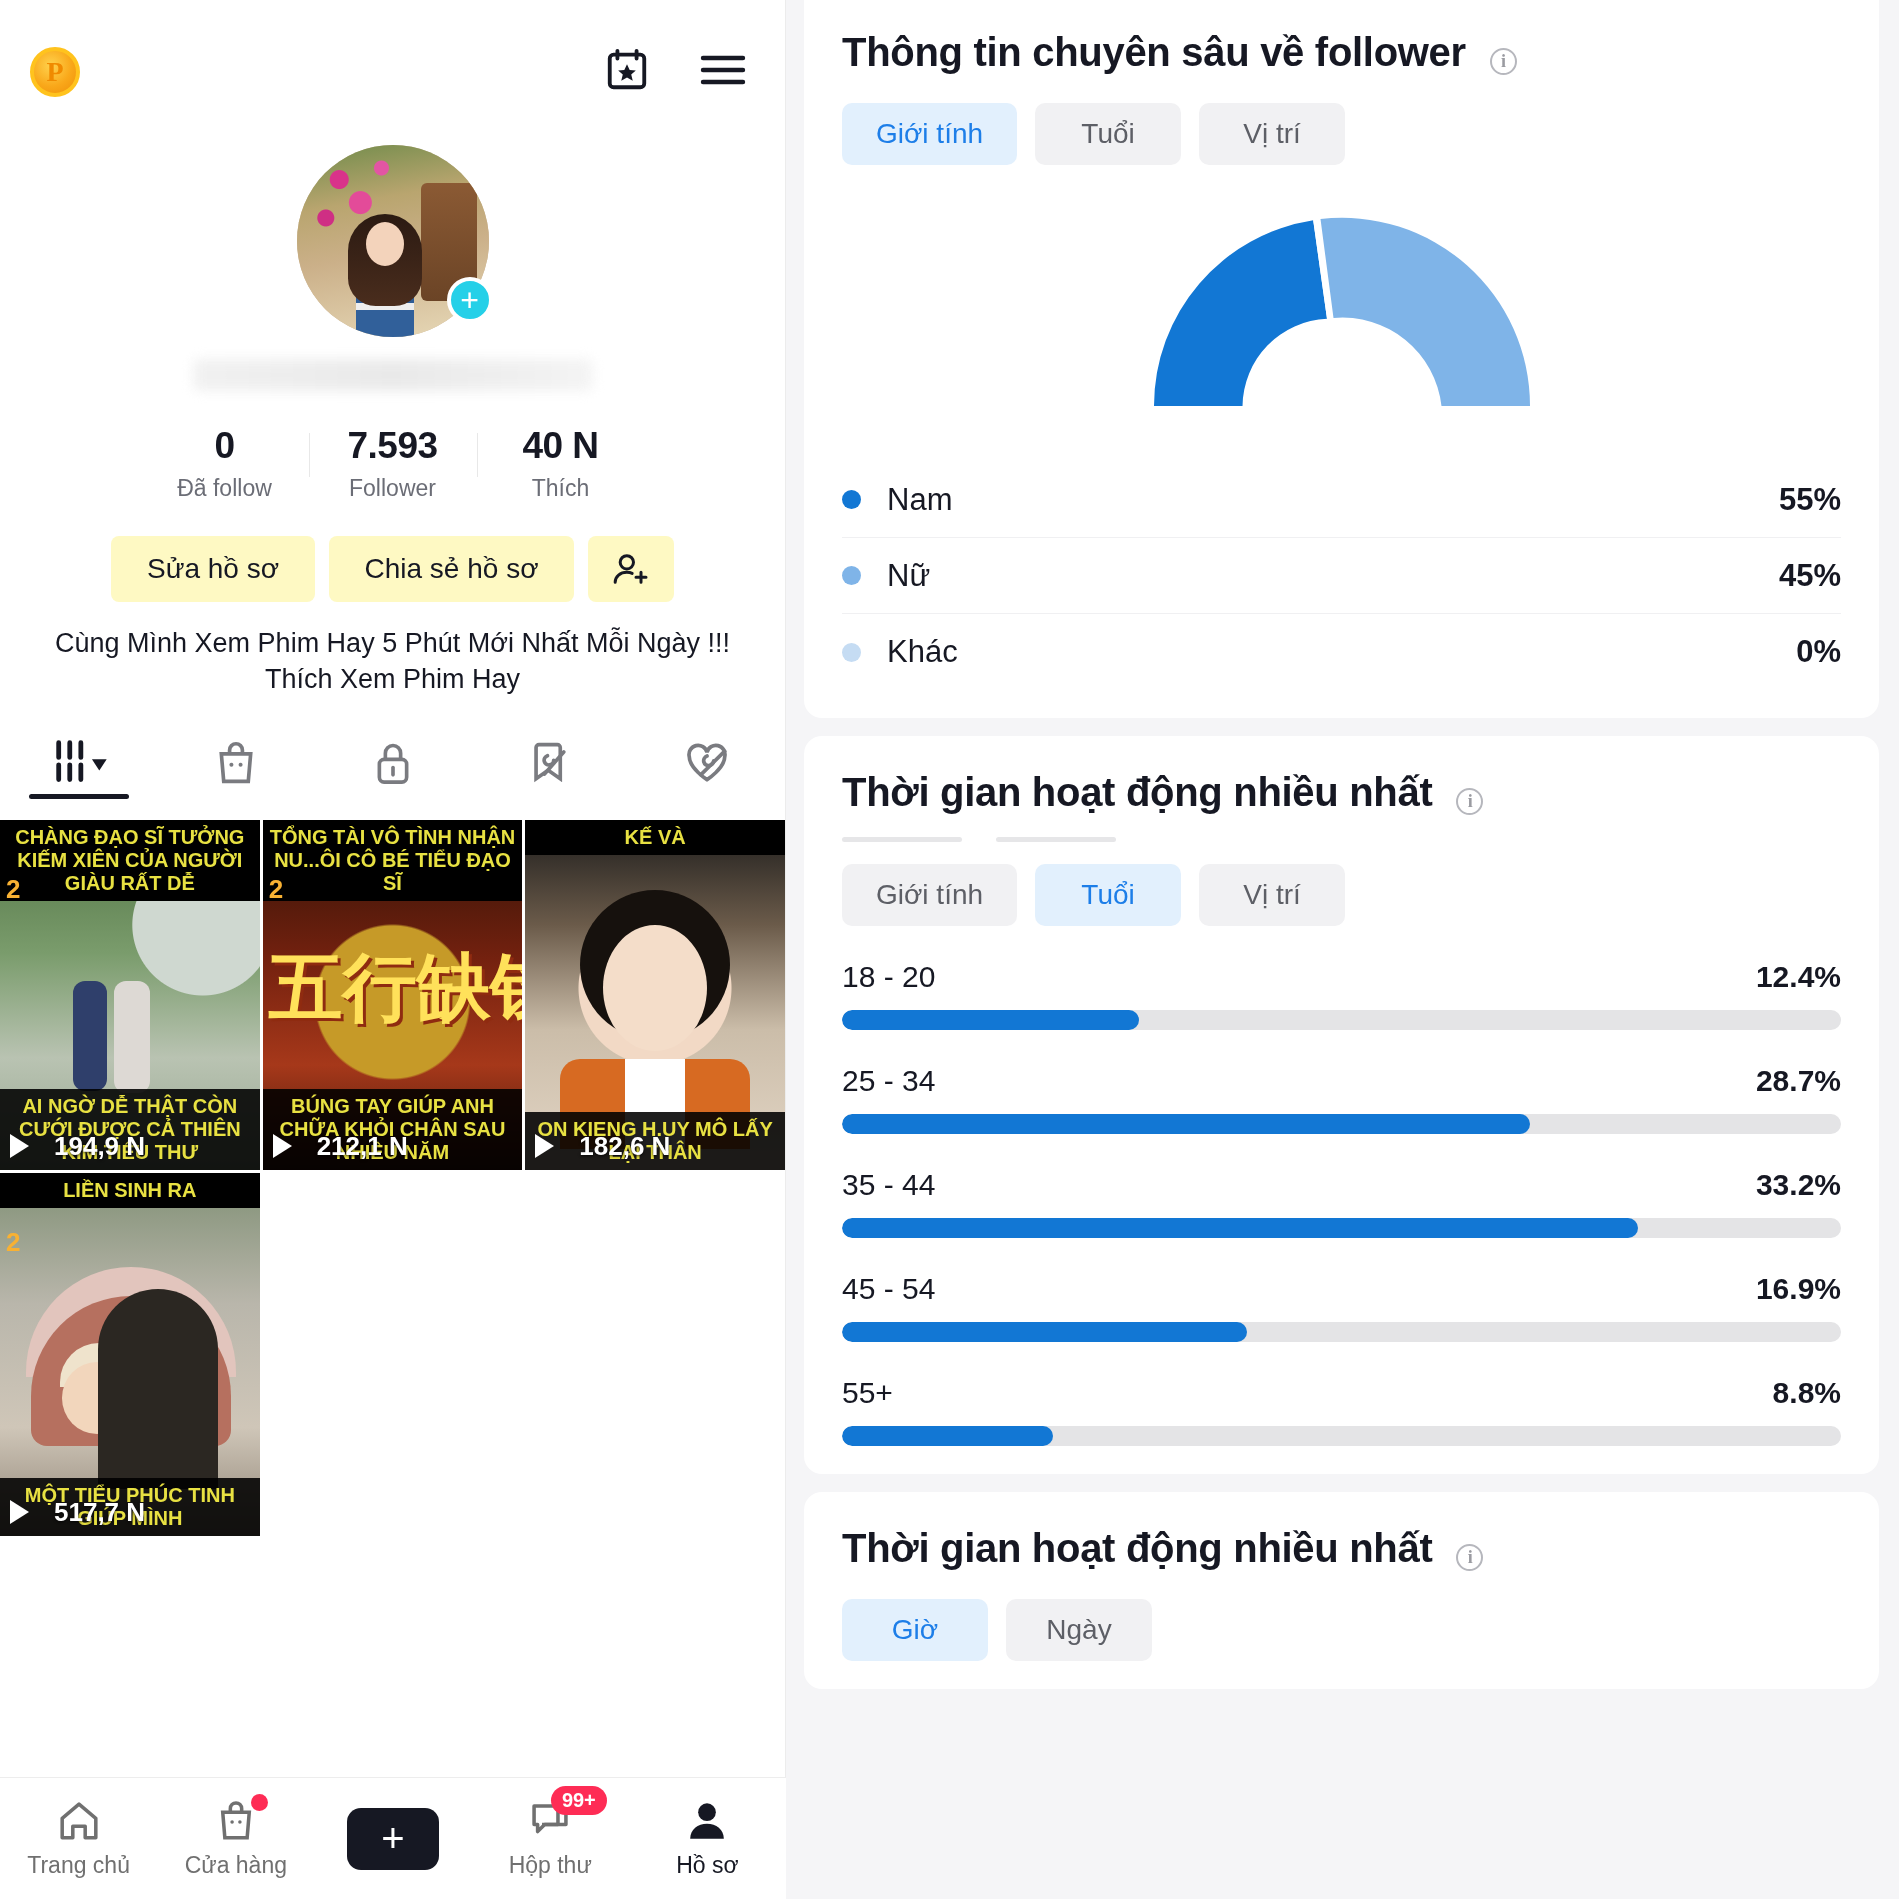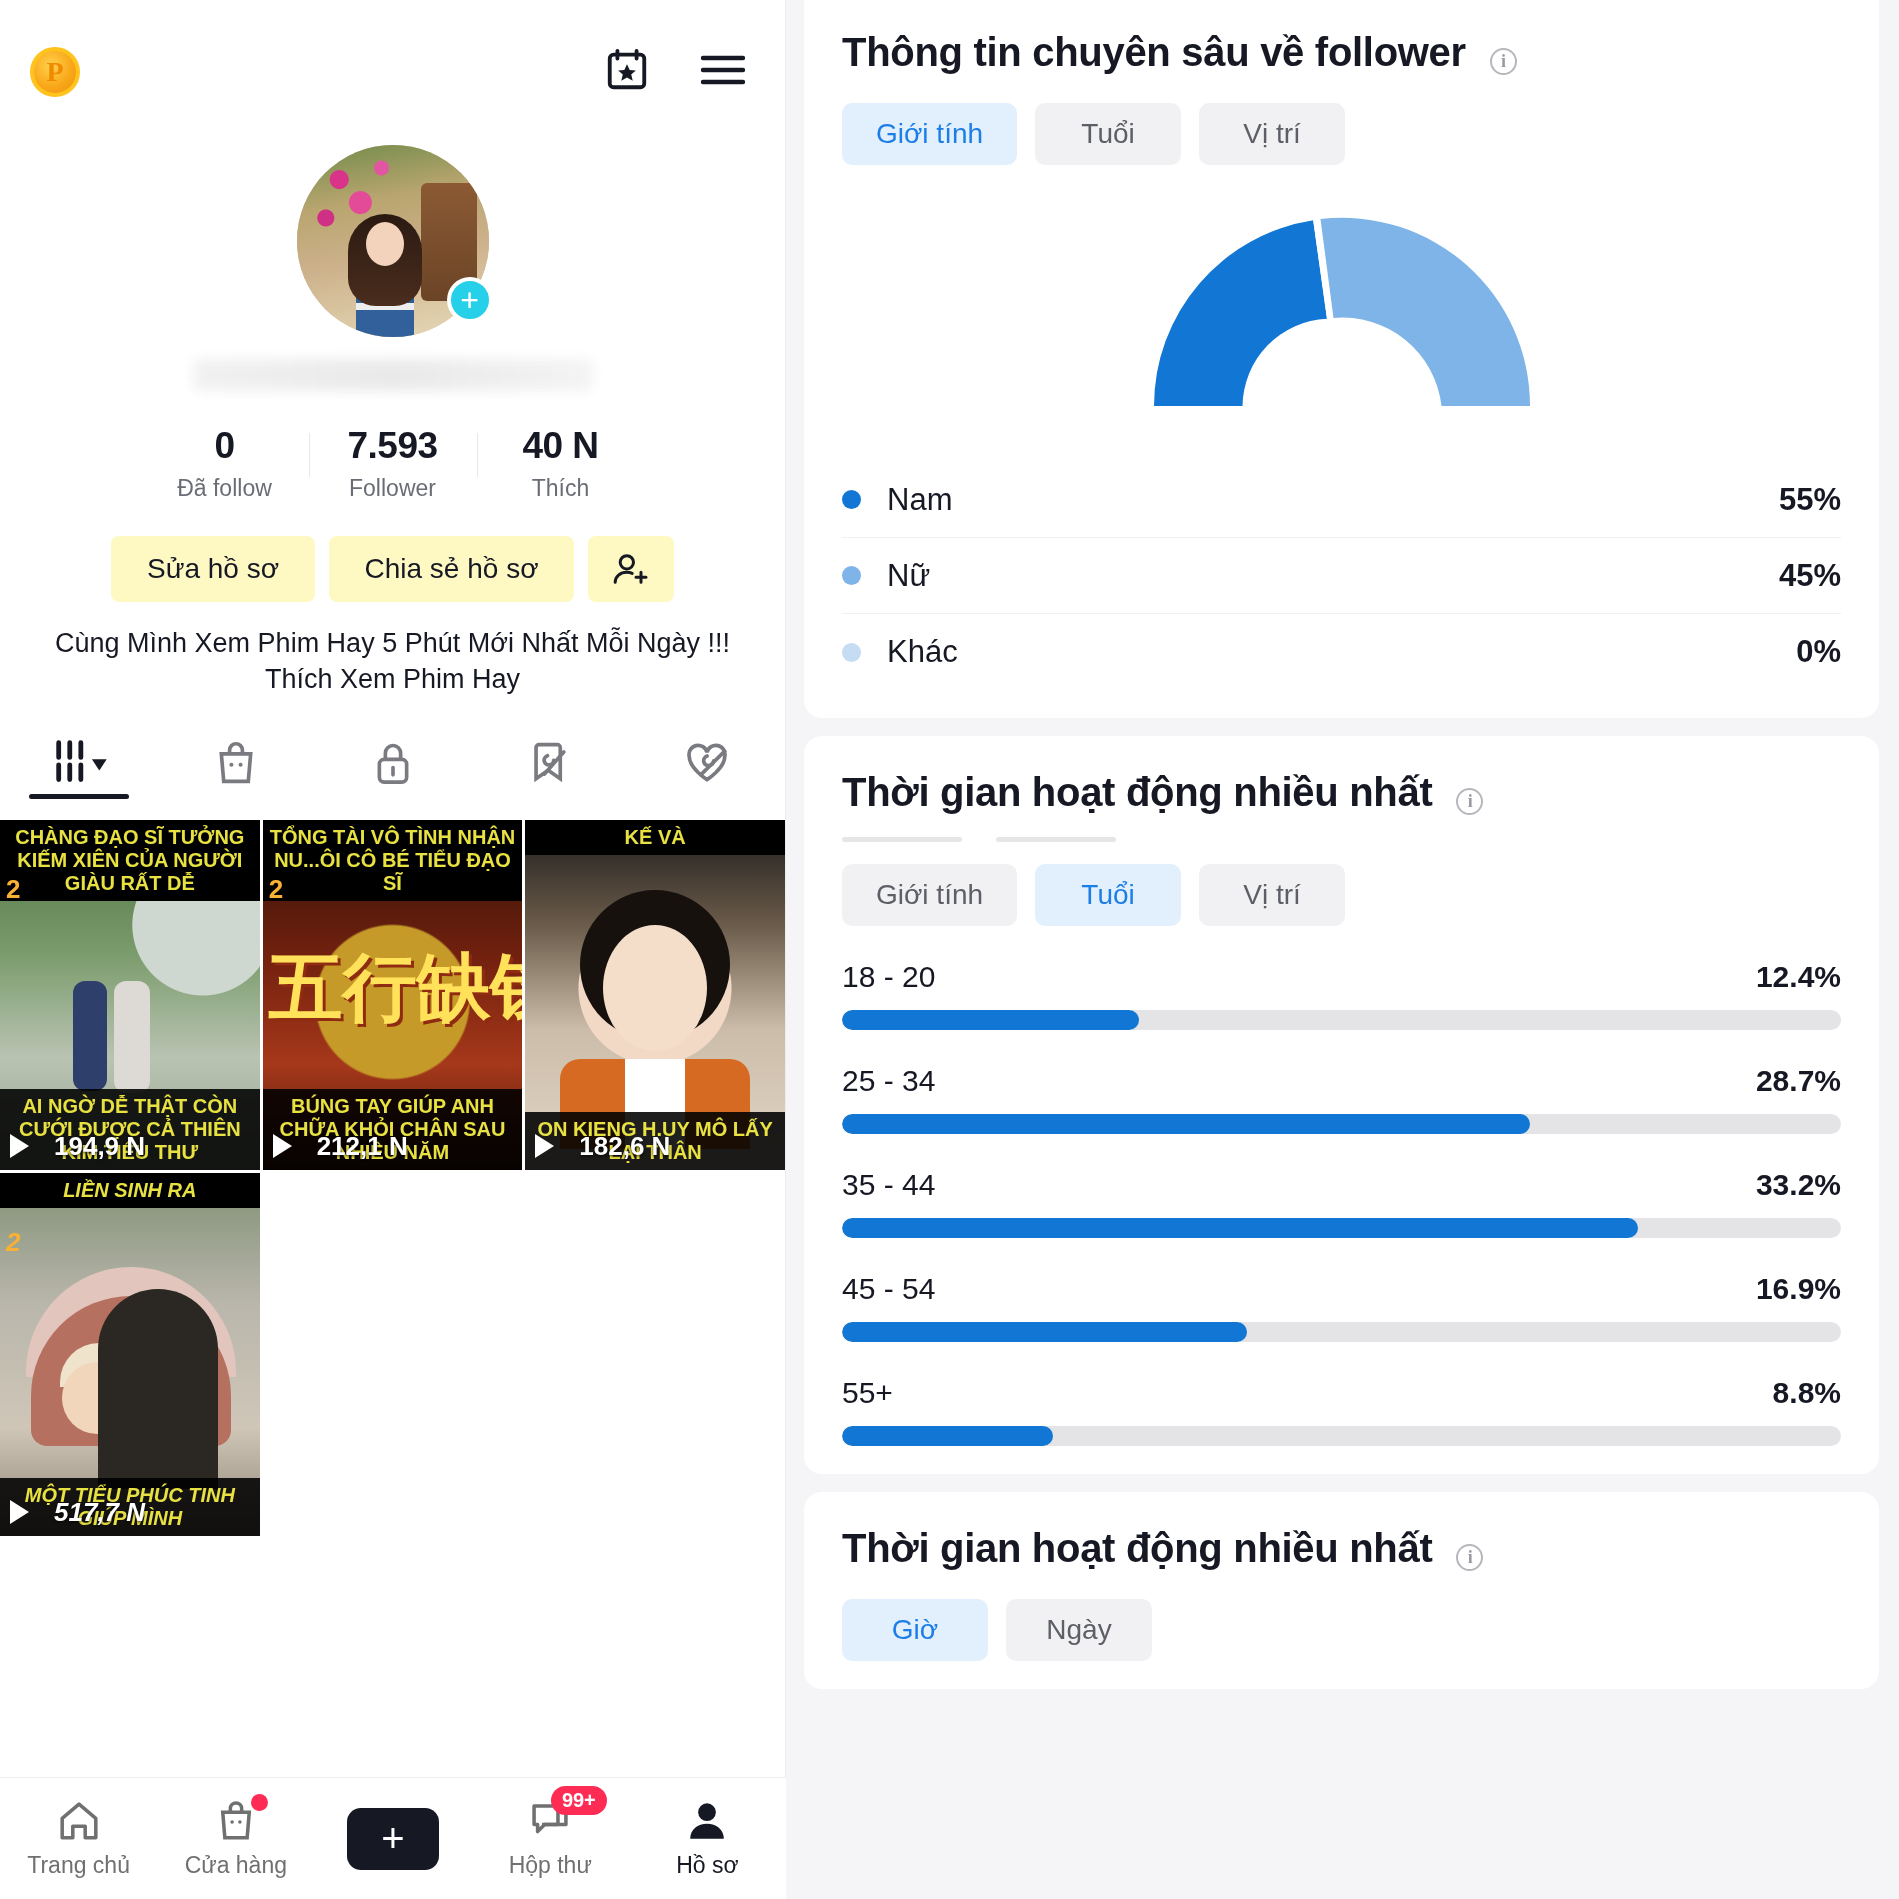--- a/index.html
+++ b/index.html
@@ -116,21 +116,21 @@
     position: relative;
   }
   .tab-cell { flex:1; display:flex; align-items:center; justify-content:center; position:relative;}
   .tab-underline { position:absolute; bottom:-12px; left:50%; transform:translateX(-50%);
     width:100px; height:5px; background:#161823; border-radius:3px; }
 
   .grid {
     display:grid; grid-template-columns: repeat(3, 1fr); gap: 3px; margin-top: 16px;
   }
   .thumb { position: relative; height: 350px; overflow:hidden; background:#111; }
-  .thumb.tall { height: 363px; font-style: italic; }
+  .thumb.tall { height: 363px; }
   .thumb-top-cap {
     position:absolute; top:0; left:0; right:0; z-index:3;
     background:#000; color:#e8e142; font-weight:bold; font-size:20px;
     text-align:center; line-height:1.15; padding:6px 4px;
     font-family:"Liberation Sans", sans-serif;
   }
   .thumb-bot-cap {
     position:absolute; bottom:0; left:0; right:0; z-index:3;
     background:rgba(0,0,0,.88); color:#e8e142; font-weight:bold; font-size:20px;
     text-align:center; line-height:1.15; padding:6px 4px;

